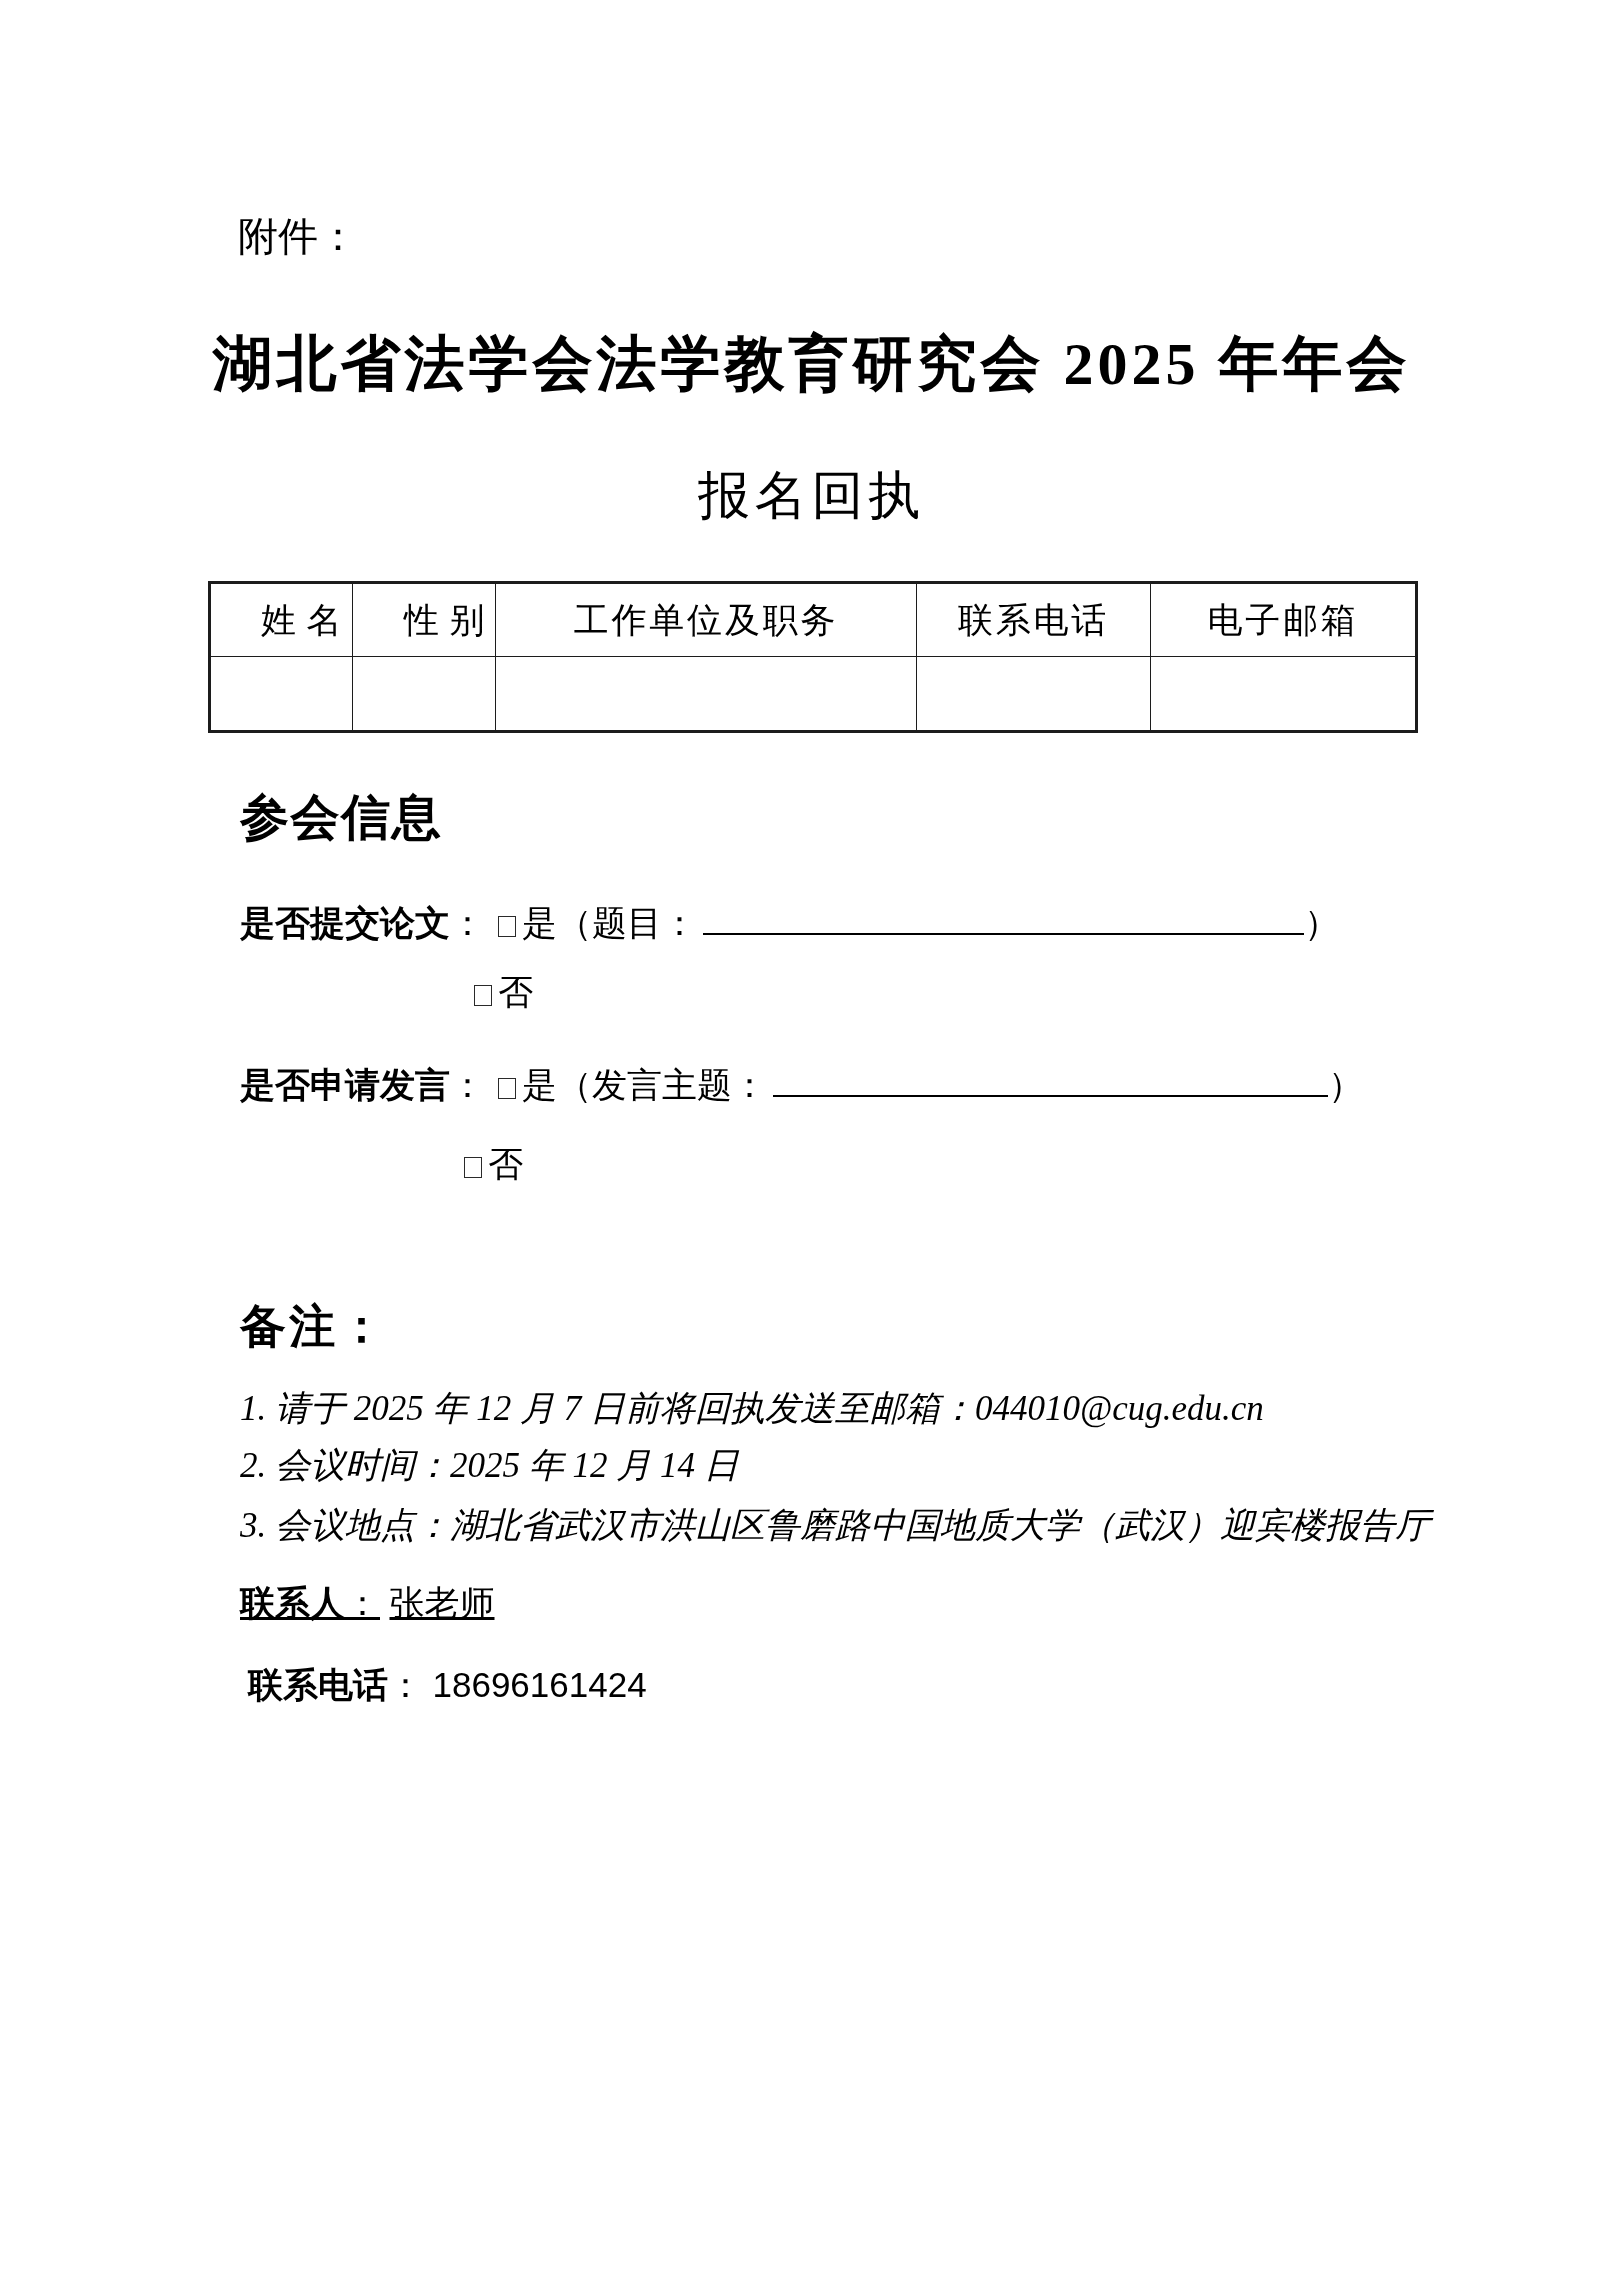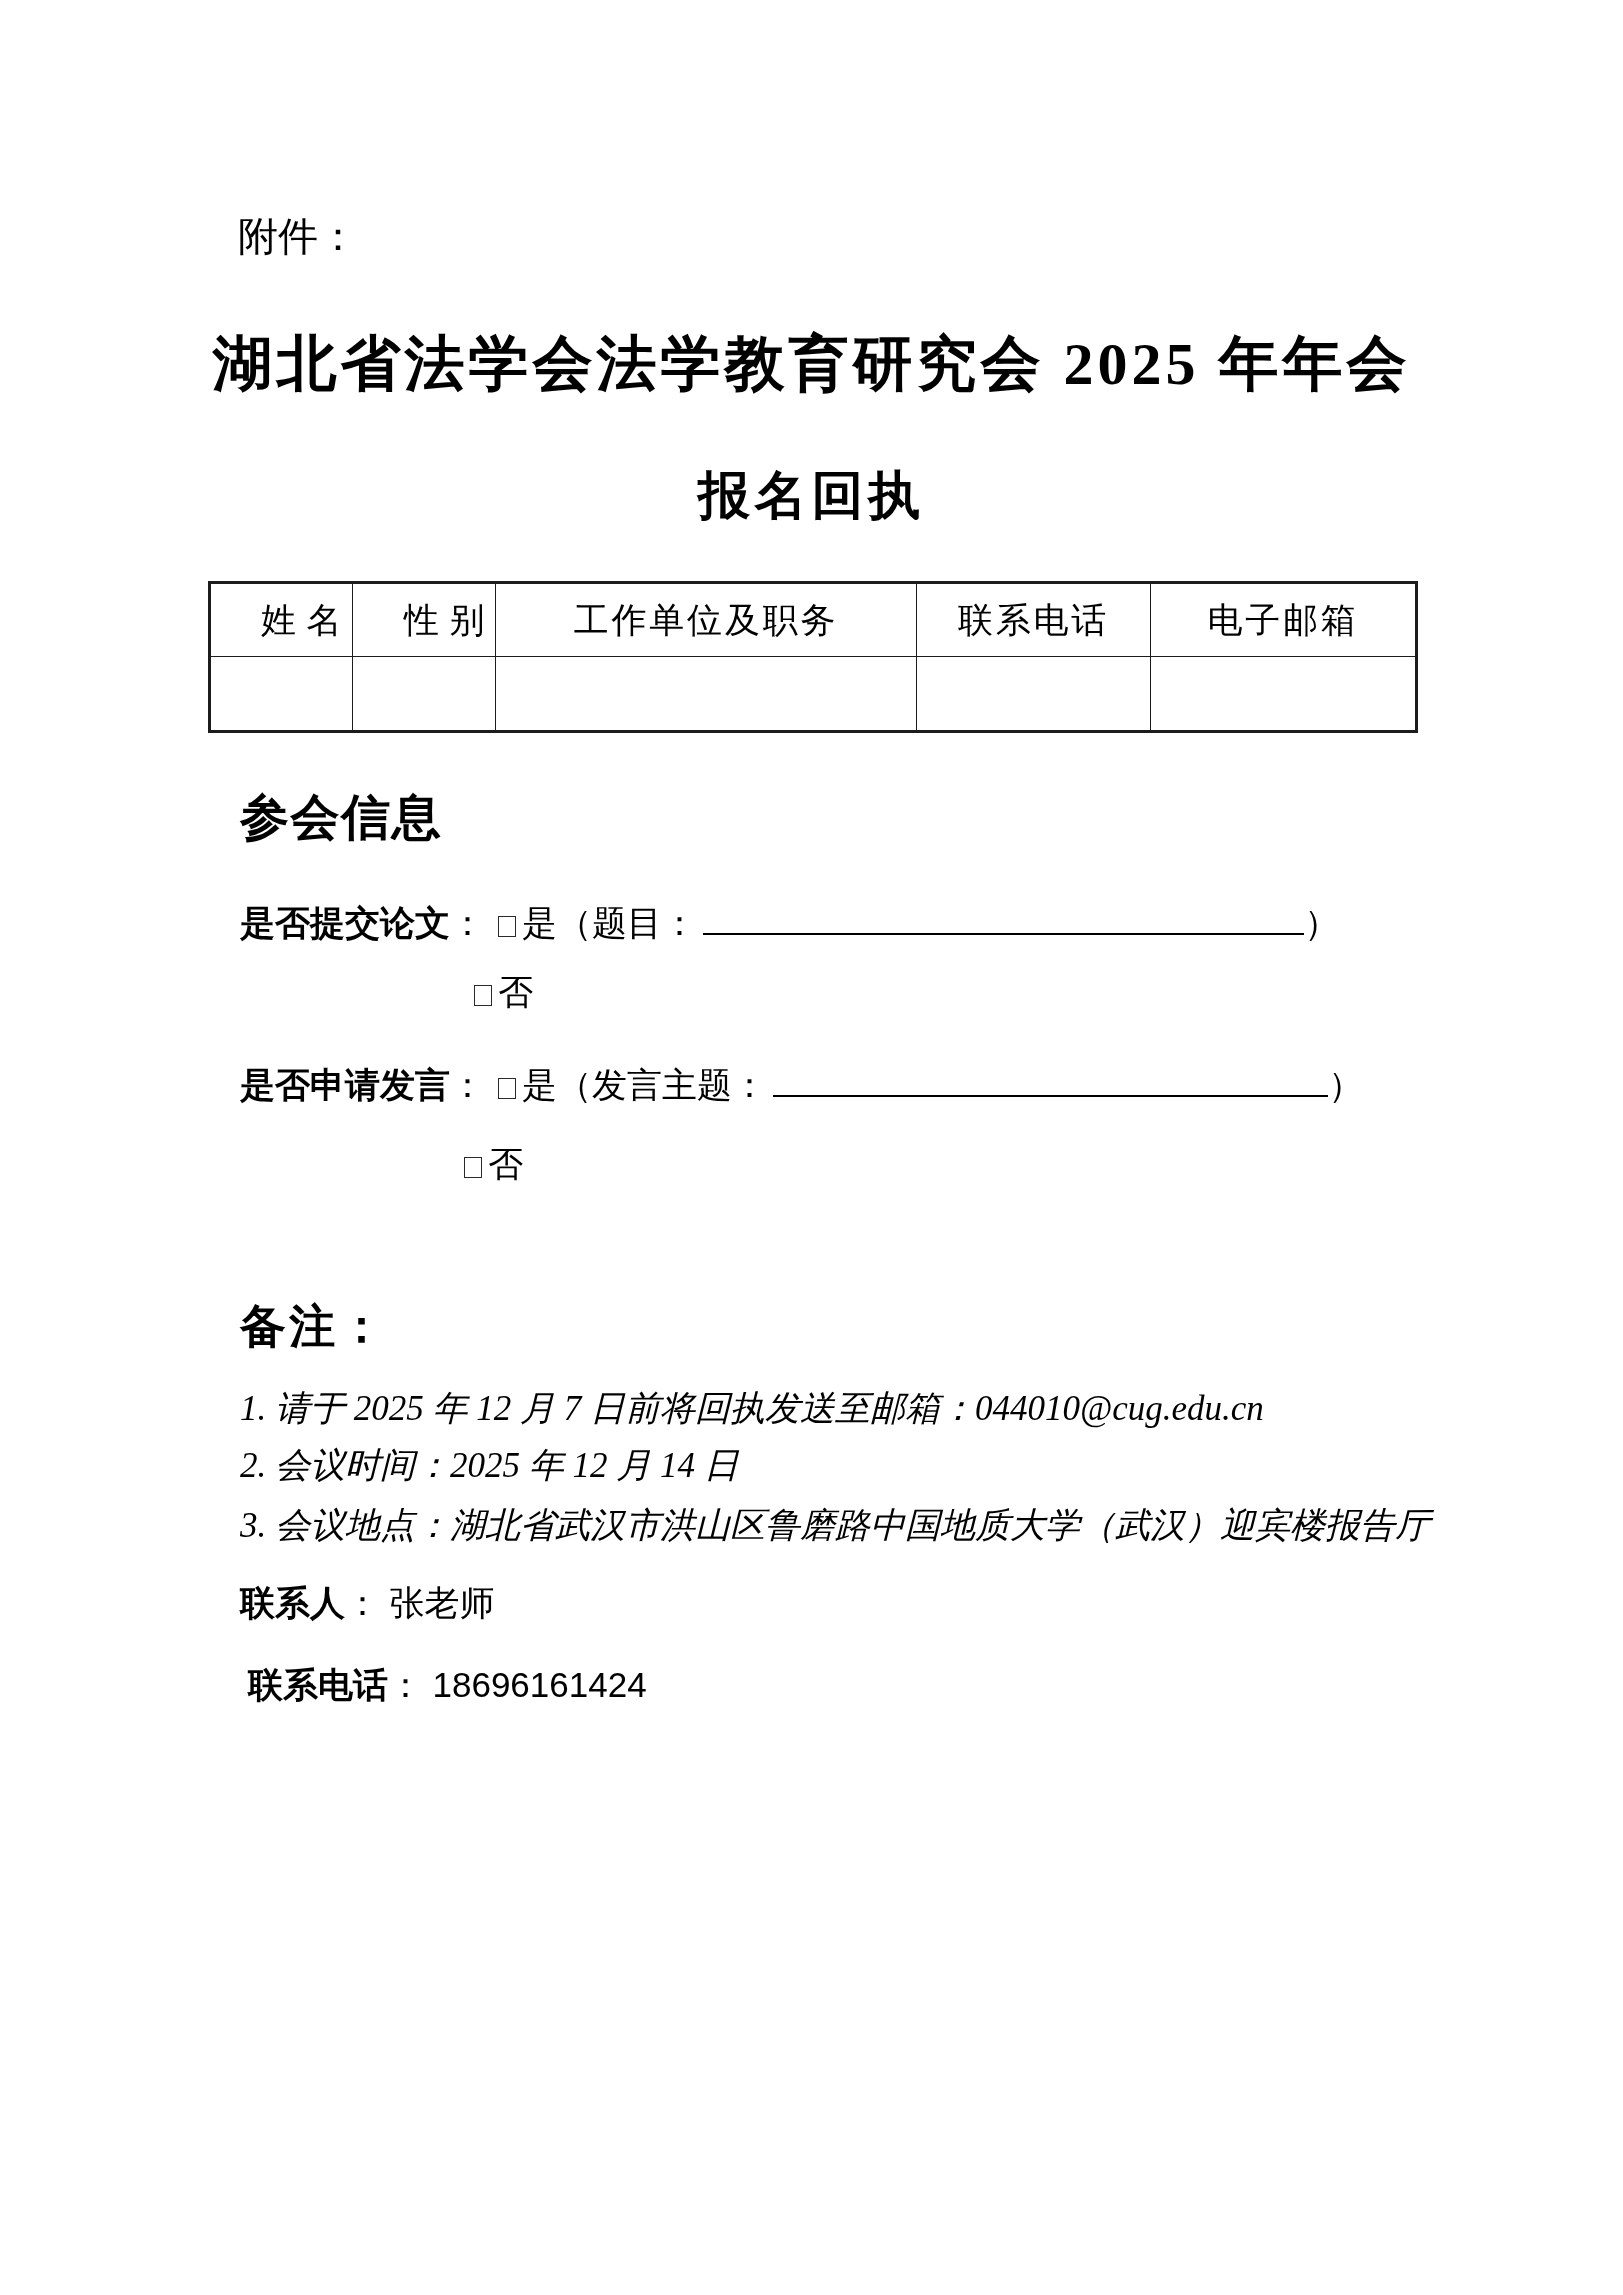--- a/index.html
+++ b/index.html
@@ -24,21 +24,21 @@
   
   #doc-title {
     left: 0; right: 0; top: 331px;
     text-align: center;
     font-size: 60px; font-weight: 700;
     letter-spacing: 4px; line-height: 67px;
   }
   #doc-subtitle {
     left: 0; right: 0; top: 462px;
     text-align: center;
-    font-size: 52px; font-weight: 700;
+    font-size: 52px; font-weight: 400;
     letter-spacing: 4.8px; line-height: 67px;
   }
 
   
   #reg-table {
     position: absolute;
     left: 208px; top: 581px;
     width: 1206px;
     border-collapse: collapse;
     table-layout: fixed;
@@ -116,21 +116,21 @@
   #remark-item-1 { top: 1387px; }
   #remark-item-2 { top: 1444px; }
   #remark-item-3 { top: 1504px; }
 
   
   .contact-line {
     left: 240px;
     font-size: 35px; line-height: 44px;
     white-space: nowrap;
   }
-  #contact-person-line { top: 1581px; }
+  #contact-person-line { top: 1581px; text-decoration: underline; }
   #contact-phone-line  { top: 1663px; margin-left: 8px; }
   .contact-label { font-weight: 700; }
   .contact-value { margin-left: 9.5px; }
 </style>
 </head>
 <body>
 
 <div class="page">
 
   <div class="abs serif" id="attachment-label">附件：</div>

